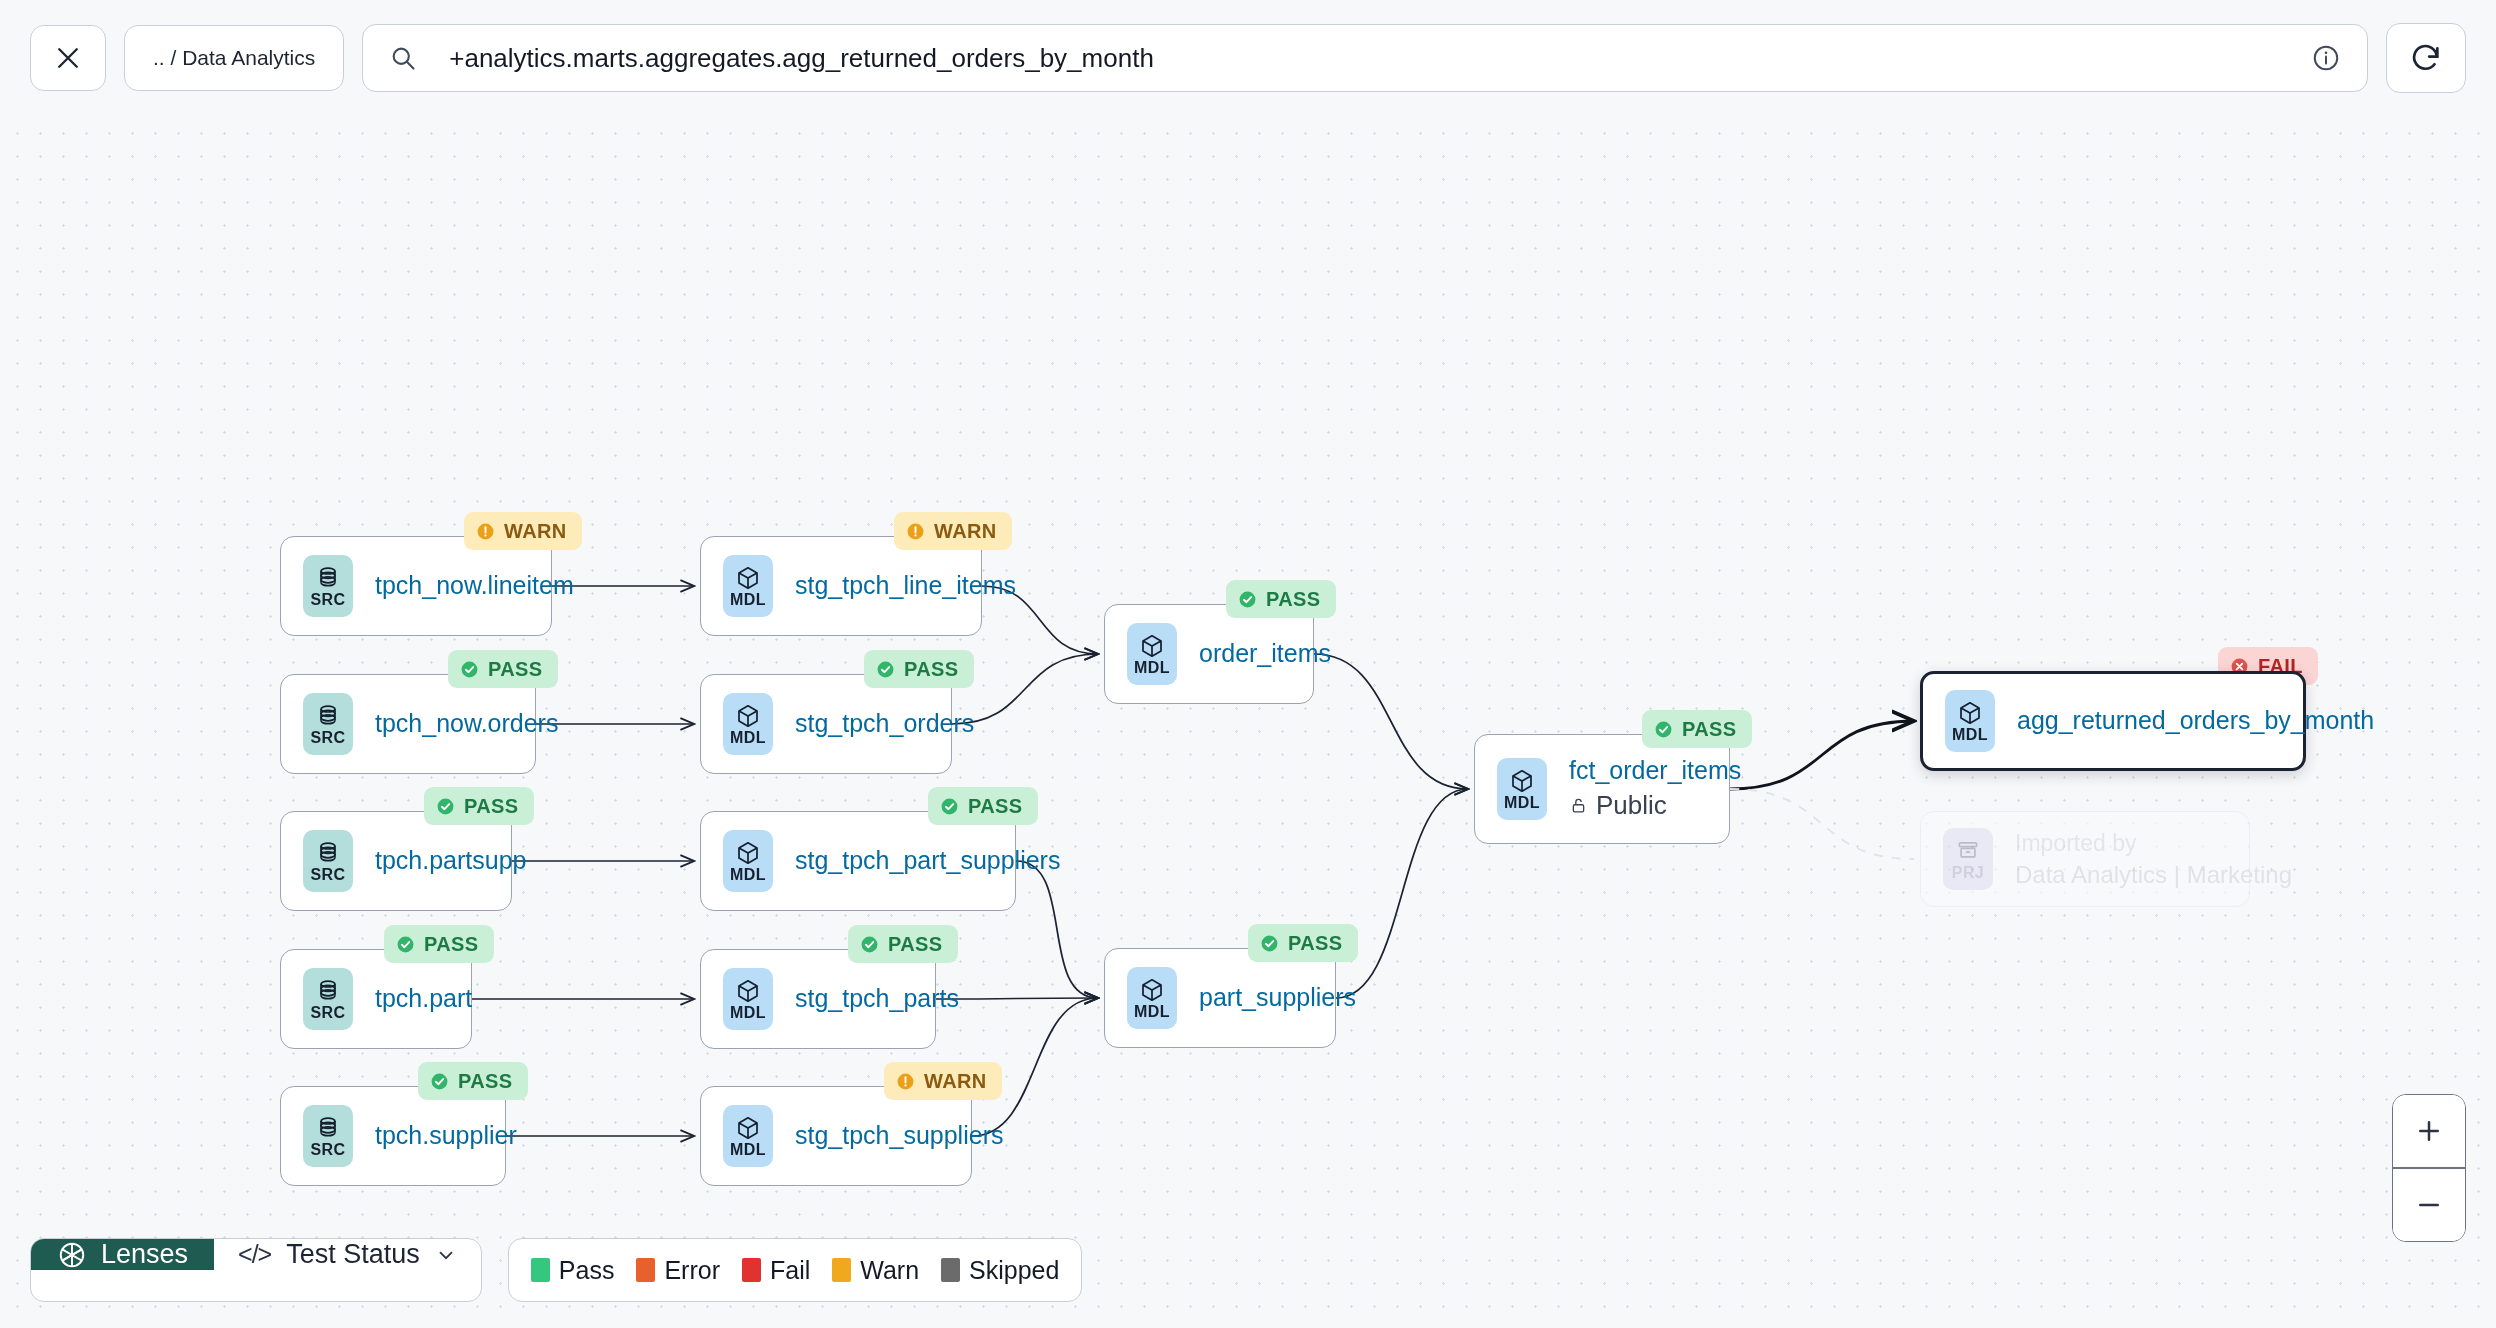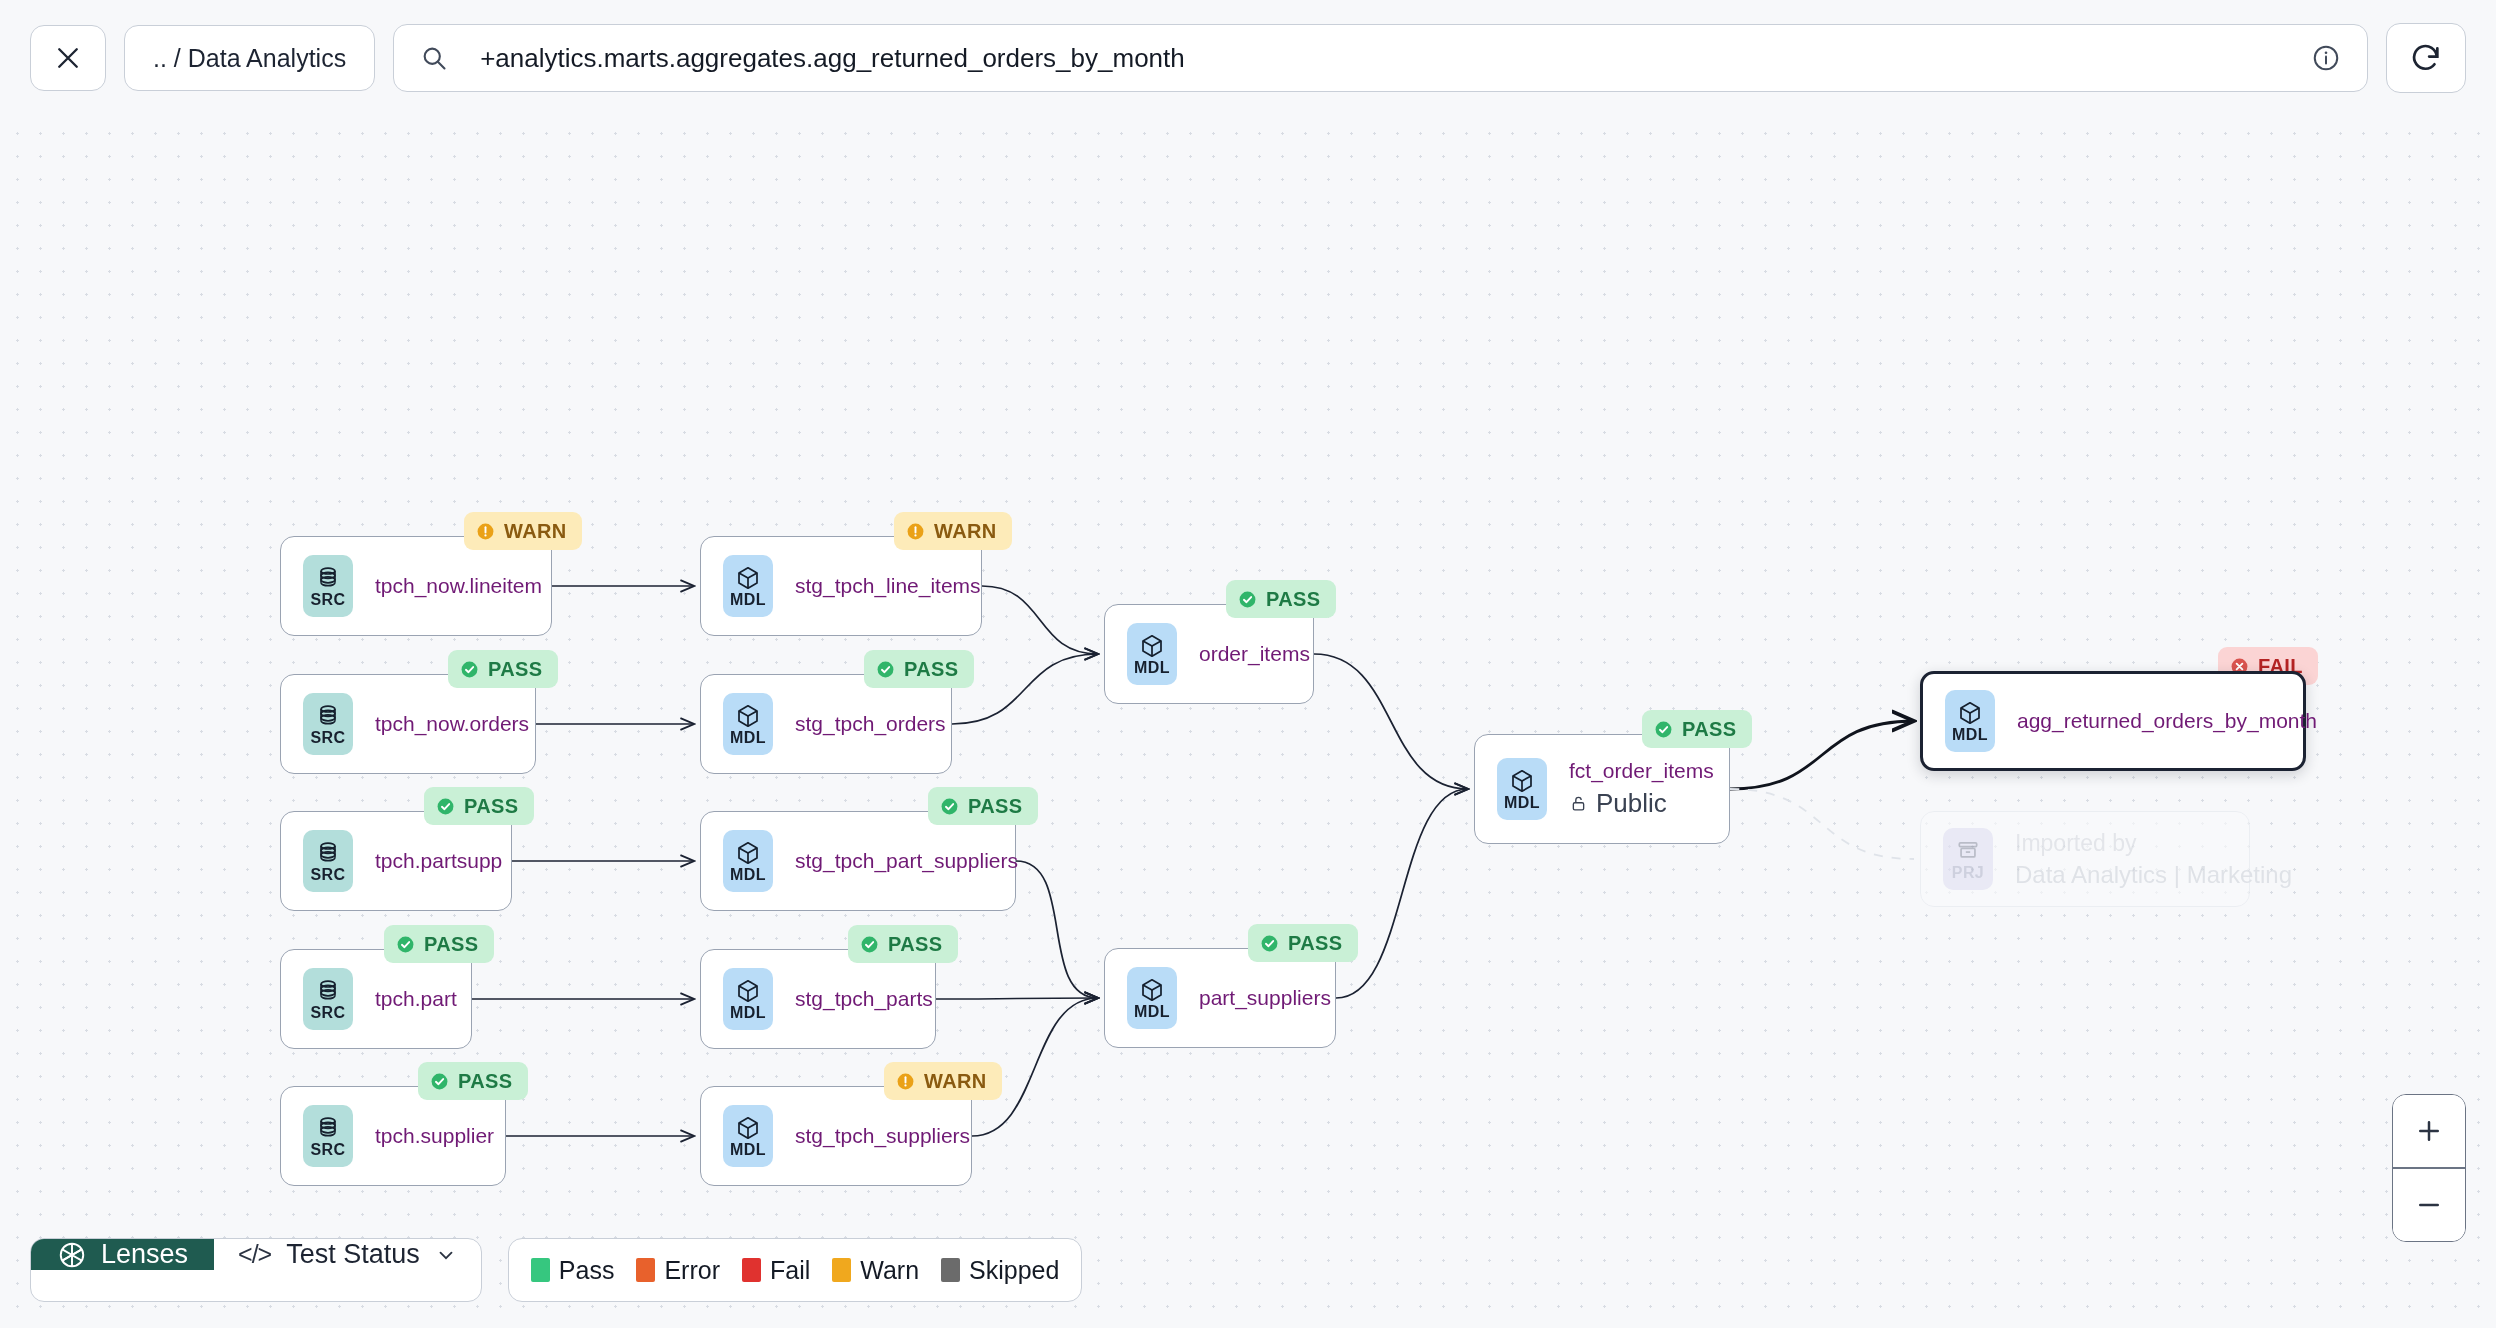--- a/index.html
+++ b/index.html
@@ -25,21 +25,21 @@
     border: 1.6px solid #c9cfd8;
     border-radius: 14px;
     height: 66px;
     display: flex; align-items: center; justify-content: center;
     cursor: pointer;
   }
   .close-btn { width: 76px; flex: 0 0 76px; }
   .close-btn svg { width: 30px; height: 30px; }
   .breadcrumb {
     padding: 0 28px;
-    font-size: 25px; color: #1d2432;
+    font-size: 21px; color: #1d2432;
     white-space: nowrap;
   }
   .searchbar {
     flex: 1 1 auto;
     height: 68px;
     background: #ffffff;
     border: 1.6px solid #c9cfd8;
     border-radius: 14px;
     display: flex; align-items: center;
     padding: 0 26px;
@@ -105,21 +105,21 @@
   .chip.prj { background: #e2e2f3; }
   .chip svg { width: 26px; height: 26px; display: block; }
   .chip .chip-label {
     font-size: 16px; font-weight: 600; letter-spacing: .4px;
     color: #17202e; line-height: 1;
   }
   .chip.prj .chip-label { color: #b9bcd0; }
   .chip.prj svg { opacity: .35; }
   .node-body { display: flex; flex-direction: column; gap: 5px; min-width: 0; }
   .node-title {
-    font-size: 21px; color: #701a75; white-space: nowrap; line-height: 1.1;
+    font-size: 25px; color: #0369a1; white-space: nowrap; line-height: 1.1;
   }
   .node.ghost .node-title { color: #d3d7de; font-size: 24px; }
   .node-sub {
     display: flex; align-items: center; gap: 8px;
     font-size: 26px; color: #3a4252;
   }
   .node-sub svg { width: 19px; height: 19px; }
   .ghost-cap { font-size: 23px; color: #d9dce2; line-height: 1.15; }
 
   

